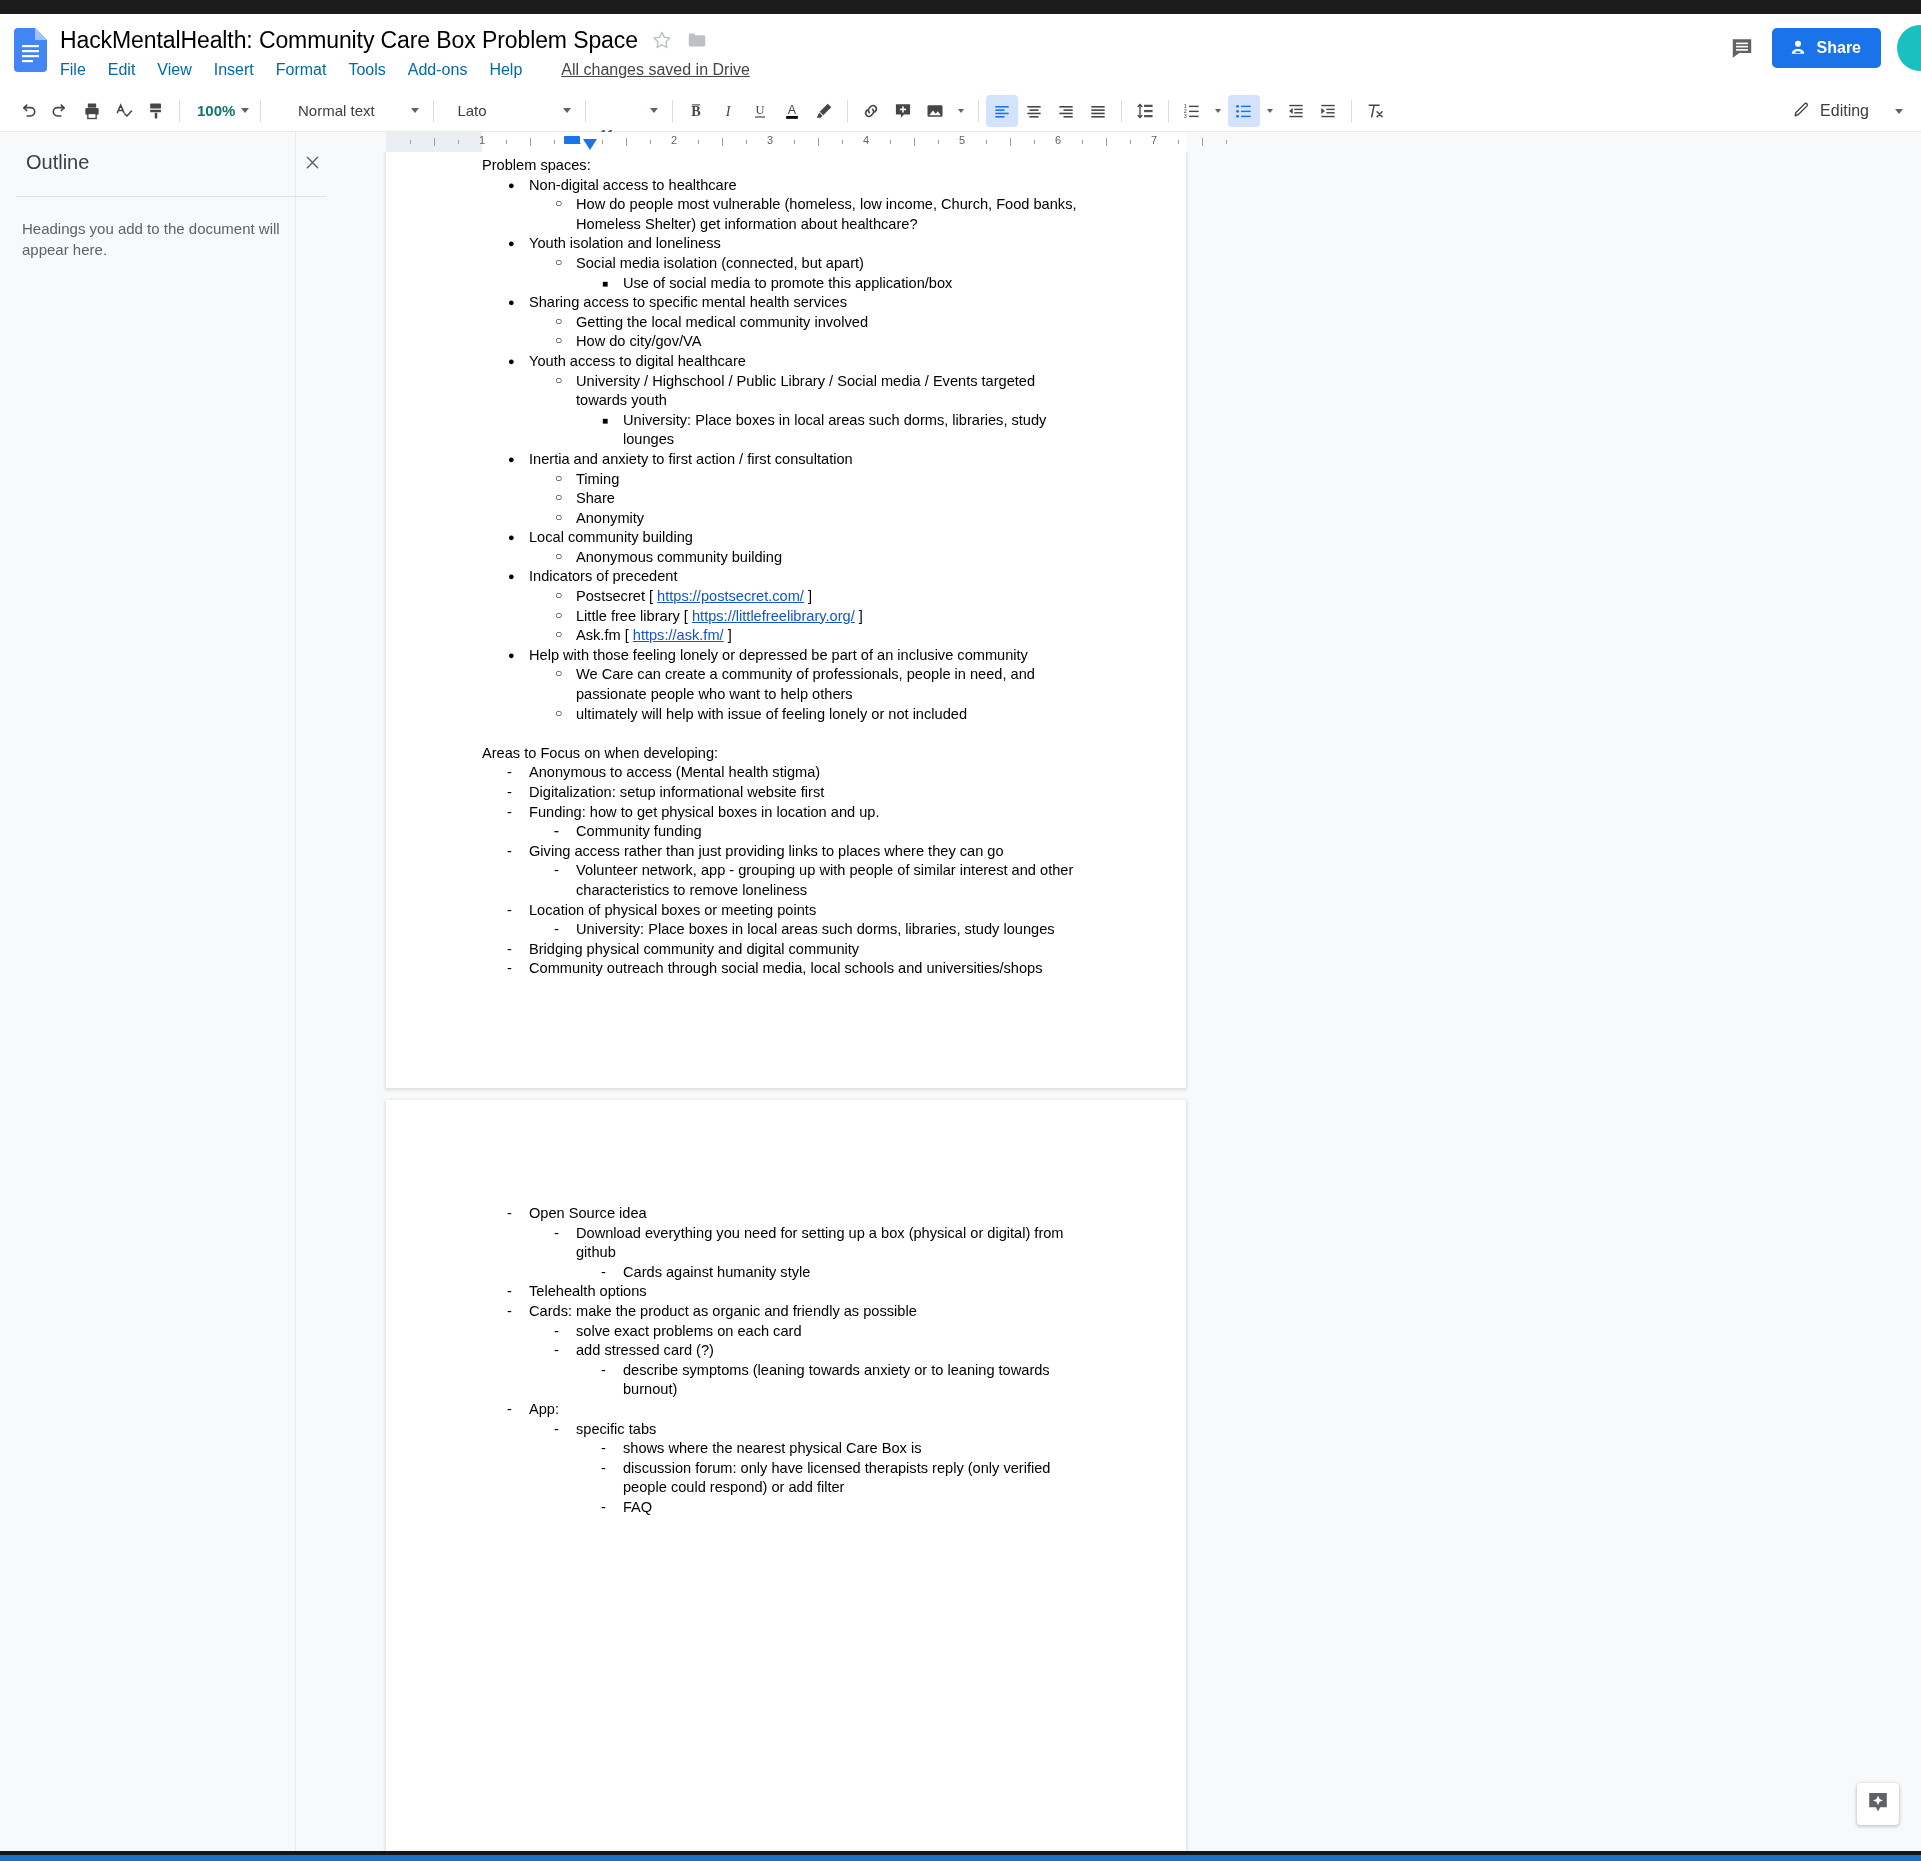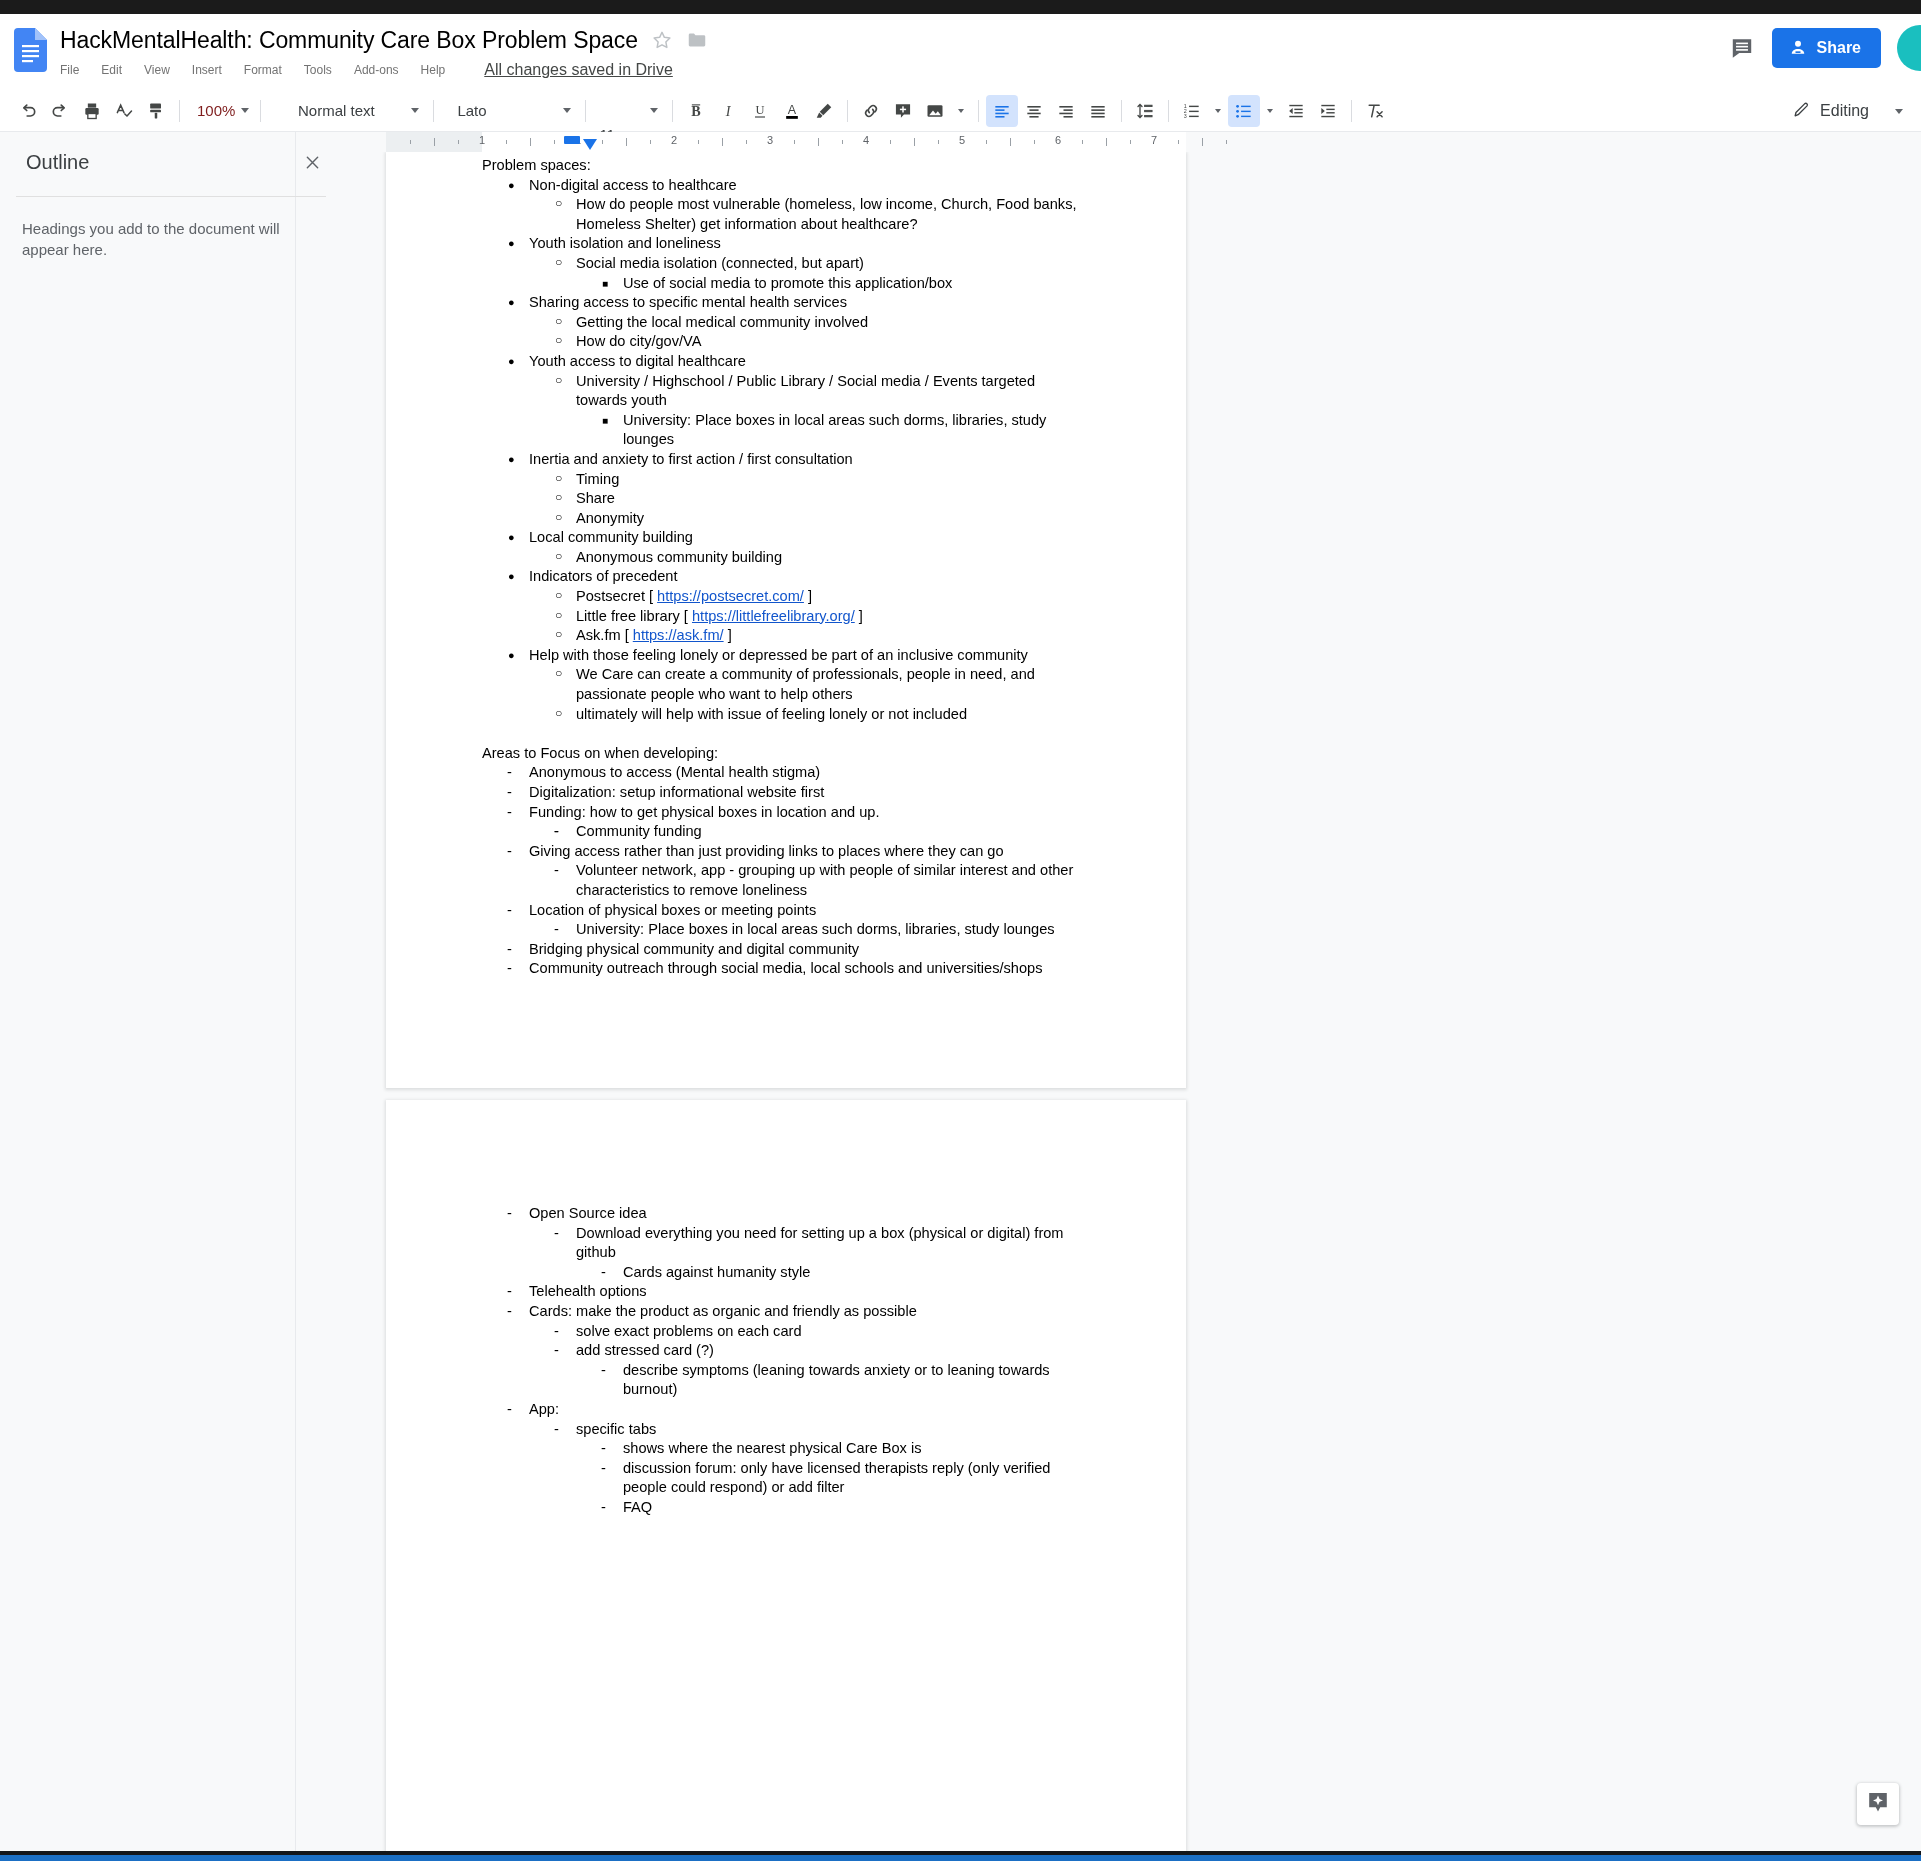--- a/index.html
+++ b/index.html
@@ -47,21 +47,21 @@
     opacity: .65;
   }
   .star-icon svg, .folder-icon svg { display:block; }
 
   .menu-row {
     position: absolute; left: 60px; top: 43px;
     display: flex; align-items: center; gap: 0px;
     height: 26px;
   }
   .menu-item {
-    font-size: 12px; color: #737373;
+    font-size: 16px; color: #0369a1;
     padding: 3px 11px;
     border-radius: 4px;
     white-space: nowrap;
     cursor: pointer;
     line-height: 20px;
   }
   .menu-item:first-child { padding-left: 0; }
   .save-status {
     font-size: 16px; color: #444746;
     text-decoration: underline;
@@ -115,22 +115,22 @@
     flex: 0 0 auto;
   }
   .tb-btn.active { background: #d3e3fd; }
   .tb-btn svg { display: block; }
   .tb-sep {
     width: 1px; height: 22px; background: #dadce0;
     margin: 0 7px; flex: 0 0 auto;
   }
   .tb-zoom {
     display:flex; align-items:center; cursor:pointer;
-    font-size: 15px; color: #7f1d1d; height: 30px;
-    padding: 0 4px 0 10px; gap: 6px; flex: 0 0 auto;
+    font-size: 15px; color: #0f766e; height: 30px;
+    padding: 0 4px 0 10px; gap: 6px; flex: 0 0 auto; font-weight: bold;
   }
   .tb-select {
     display:flex; align-items:center; cursor:pointer;
     font-size: 15px; color: #3c4043; height: 30px;
     gap: 6px; flex: 0 0 auto; white-space: nowrap;
   }
   .tb-select .val { padding: 0 6px; }
   .caret {
     width: 0; height: 0;
     border-left: 4px solid transparent;

